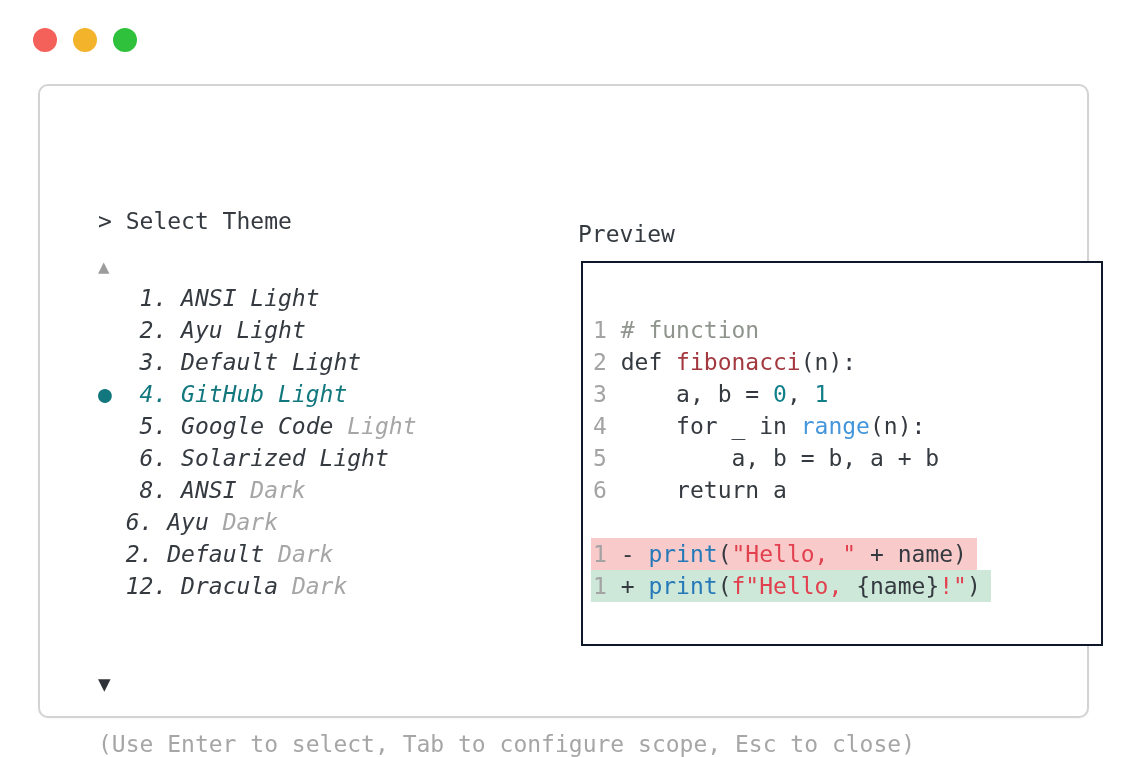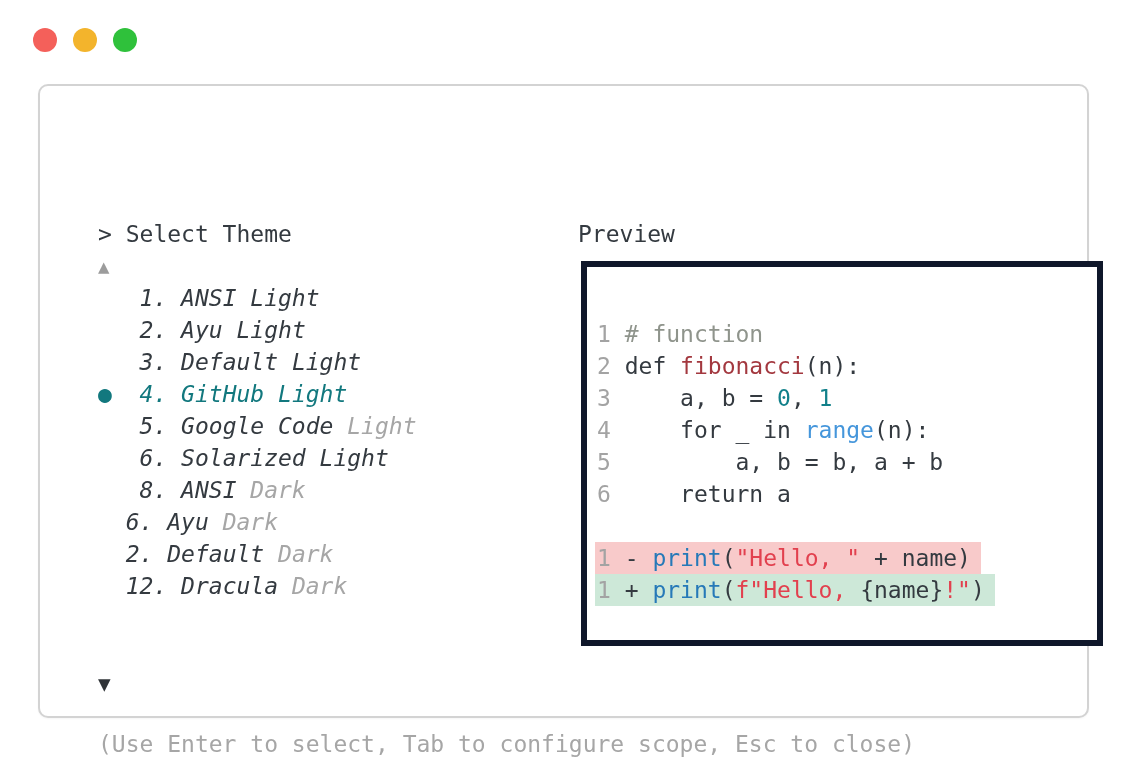--- a/index.html
+++ b/index.html
@@ -20,34 +20,34 @@
   .tl-yellow{left:73px;background:var(--tl_yellow);}
   .tl-green{left:113px;background:var(--tl_green);}
 
   .panel{
     position:absolute;left:38px;top:84px;width:1051px;height:634px;
     border:2px solid var(--border);border-radius:10px;box-sizing:border-box;
     background:#ffffff;box-shadow:0 1px 2px rgba(0,0,0,0.04);
   }
 
   .mono-line{font-size:23px;line-height:32px;white-space:pre;}
-  .prompt{position:absolute;left:58px;top:132px;color:var(--text_dark);text-align:center;}
+  .prompt{position:absolute;left:58px;top:119px;color:var(--text_dark);text-align:center;}
   .tri-up{position:absolute;left:58px;top:164px;color:#9c9c9c;font-size:19px;line-height:32px;}
   .tri-down{position:absolute;left:58px;top:582px;color:#2f3337;font-size:21px;line-height:32px;}
   .theme-list{position:absolute;left:58px;top:196px;}
   .theme-item{height:32px;font-size:23px;line-height:32px;white-space:pre;color:var(--text_dark);font-style:italic;}
   .theme-item.selected{color:var(--accent);}
   .theme-item .marker{color:var(--accent);}
   .muted{color:var(--text_muted);}
   .hint{position:absolute;left:58px;top:642px;color:var(--text_muted);}
 
   .preview-title{position:absolute;left:538px;top:132px;color:var(--text_dark);}
   .preview-box{
     position:absolute;left:541px;top:175px;width:522px;height:385px;
-    border:6px solid #0f172a;box-sizing:border-box;background:#ffffff;
+    border:2px solid #0f172a;box-sizing:border-box;background:#ffffff;
   }
   .code{position:absolute;left:10px;top:51px;font-size:23px;line-height:32px;white-space:pre;}
   .code-line{height:32px;}
   .line-inner{display:inline-block;line-height:32px;}
   .diff-removed{background:var(--removed_bg);padding:0 10px 0 2px;margin-left:-2px;}
   .diff-added{background:var(--added_bg);padding:0 10px 0 2px;margin-left:-2px;}
   .lineno{color:#a3a3a3;}
   .tok-plain{color:var(--text_dark);}
   .tok-comment{color:var(--comment);}
   .tok-func{color:var(--func_red);}

